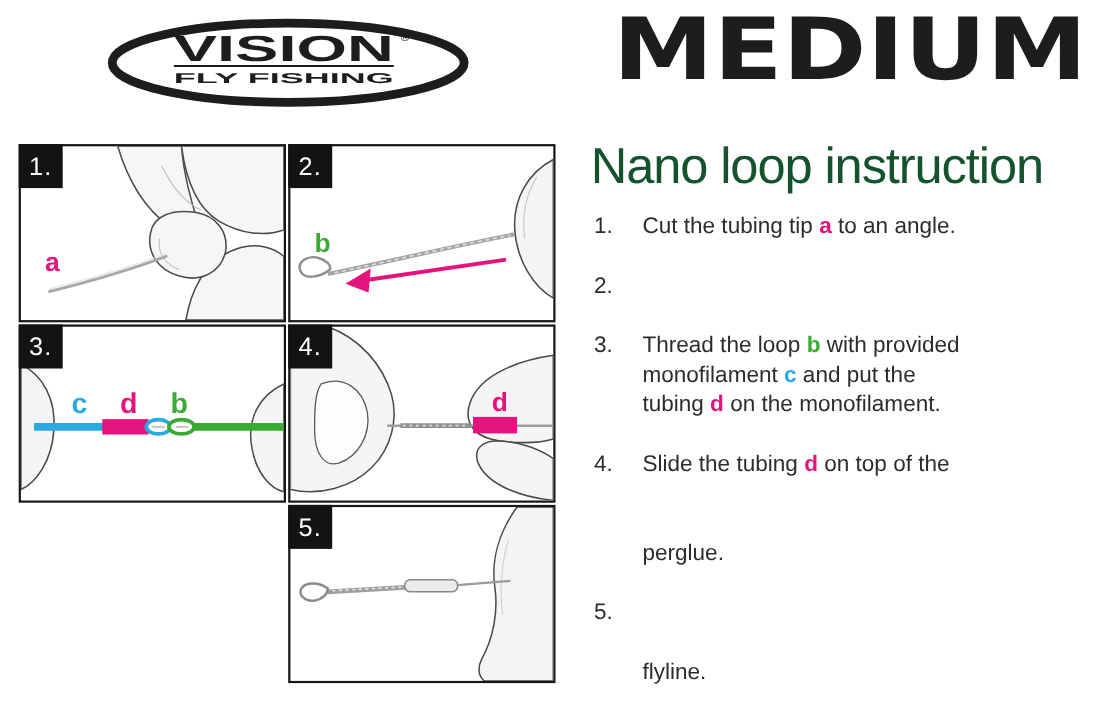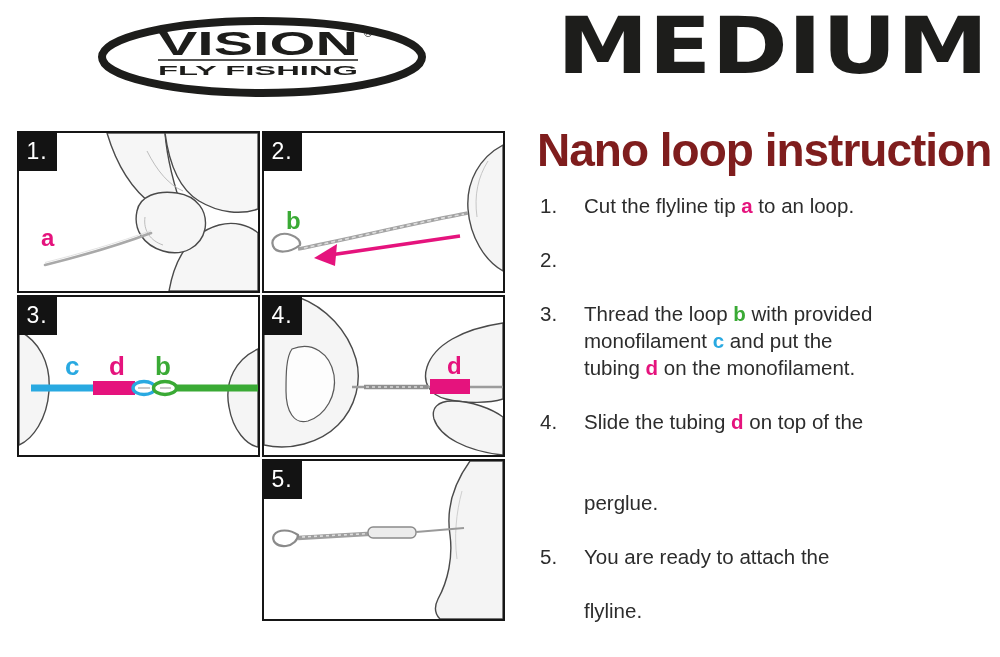--- a/index.html
+++ b/index.html
@@ -5,21 +5,21 @@
   html,body{margin:0;padding:0;background:#fff;}
   .page{position:relative;width:1000px;height:657px;background:#fff;overflow:hidden;
         font-family:"Liberation Sans",sans-serif;color:#2b2b2b;border-radius:28px;}
 
   
   .logo{position:absolute;left:92px;top:15px;width:340px;height:84px;}
   .medium{position:absolute;left:557px;top:6px;font-family:"DejaVu Sans",sans-serif;
           font-weight:bold;font-size:78px;line-height:80px;color:#1d1d1b;
           transform:scaleX(1.18);transform-origin:left top;white-space:nowrap;letter-spacing:0;}
   .nano{position:absolute;left:537px;top:125px;font-size:46px;line-height:50px;
-        font-weight:700;letter-spacing:-1px;color:#7f1d1d;white-space:nowrap;}
+        font-weight:400;letter-spacing:-1px;color:#14532d;white-space:nowrap;}
 
   
   .steps{position:absolute;left:540px;top:192px;width:456px;}
   .step{display:flex;margin-bottom:27px;font-size:20.5px;line-height:27px;color:#2c2c2c;}
   .step-num{flex:0 0 44px;width:44px;}
   .step-text{white-space:nowrap;}
 
   
   .panel{position:absolute;width:243px;height:162px;border:2px solid #161616;
          box-sizing:border-box;background:#fff;}
@@ -45,36 +45,36 @@
     <line x1="66" y1="45" x2="266" y2="45" stroke="#1d1d1b" stroke-width="1.6"></line>
     <text x="166" y="60" text-anchor="middle" font-size="13" font-weight="bold" fill="#1d1d1b" textLength="200" lengthAdjust="spacingAndGlyphs">FLY FISHING</text>
   </svg>
 
   <div class="medium">MEDIUM</div>
   <div class="nano">Nano loop instruction</div>
 
   <div class="steps">
       <div class="step">
         <div class="step-num">1.</div>
-        <div class="step-text"><span>Cut the flyline tip </span><span style="color: rgb(229, 19, 125); font-weight: bold;">a</span><span> to an loop.</span></div>
+        <div class="step-text"><span>Cut the tubing tip </span><span style="color: rgb(229, 19, 125); font-weight: bold;">a</span><span> to an angle.</span></div>
       </div>
       <div class="step">
         <div class="step-num">2.</div>
       </div>
       <div class="step">
         <div class="step-num">3.</div>
         <div class="step-text"><span>Thread the loop </span><span style="color: rgb(58, 170, 53); font-weight: bold;">b</span><span> with provided</span><br><span>monofilament </span><span style="color: rgb(41, 169, 225); font-weight: bold;">c</span><span> and put the</span><br><span>tubing </span><span style="color: rgb(229, 19, 125); font-weight: bold;">d</span><span> on the monofilament.</span></div>
       </div>
       <div class="step">
         <div class="step-num">4.</div>
         <div class="step-text"><span>Slide the tubing </span><span style="color: rgb(229, 19, 125); font-weight: bold;">d</span><span> on top of the</span><br><br><br><span>perglue.</span></div>
       </div>
       <div class="step">
         <div class="step-num">5.</div>
-        <div class="step-text"><span>You are ready to attach the</span><br><br><span>flyline.</span></div>
+        <div class="step-text"><br><br><span>flyline.</span></div>
       </div>
     </div>
 
   <div class="panel" id="panel1">
     <div class="badge">1.</div>
     <svg viewBox="0 0 239 158">
       <g fill="#f6f6f6" stroke="#4a4a4a" stroke-width="1.4">
         <path d="M88,0 C97,30 112,56 134,72 C146,81 158,86 166,84 C156,56 148,26 146,0 Z"></path>
         <path d="M146,0 C150,30 160,56 180,68 C200,80 222,82 239,76 L239,0 Z"></path>
         <path d="M150,158 C156,124 172,100 200,92 C215,88 230,92 239,100 L239,158 Z"></path>

